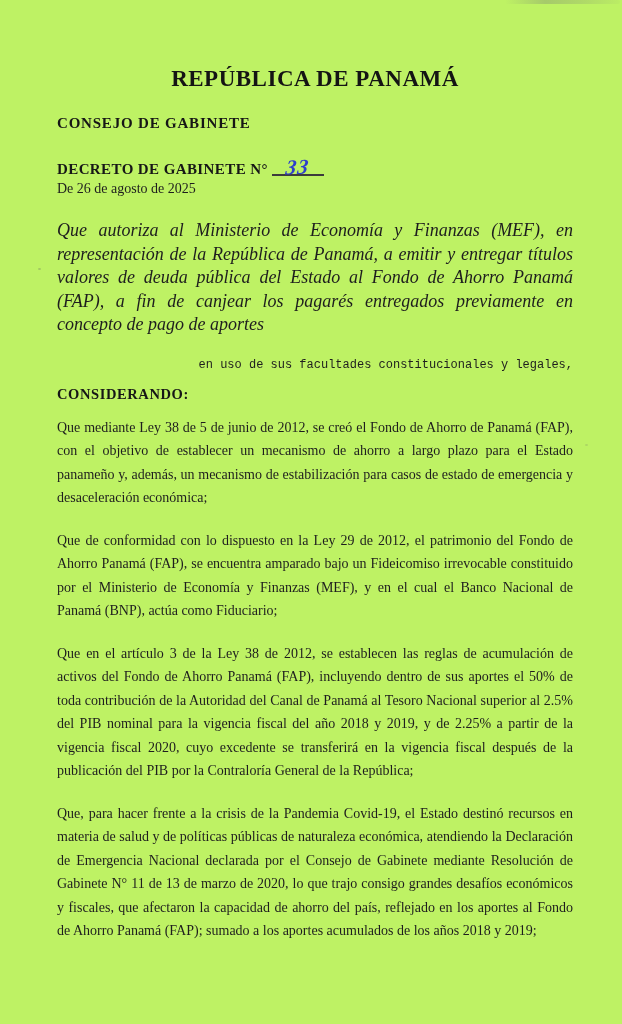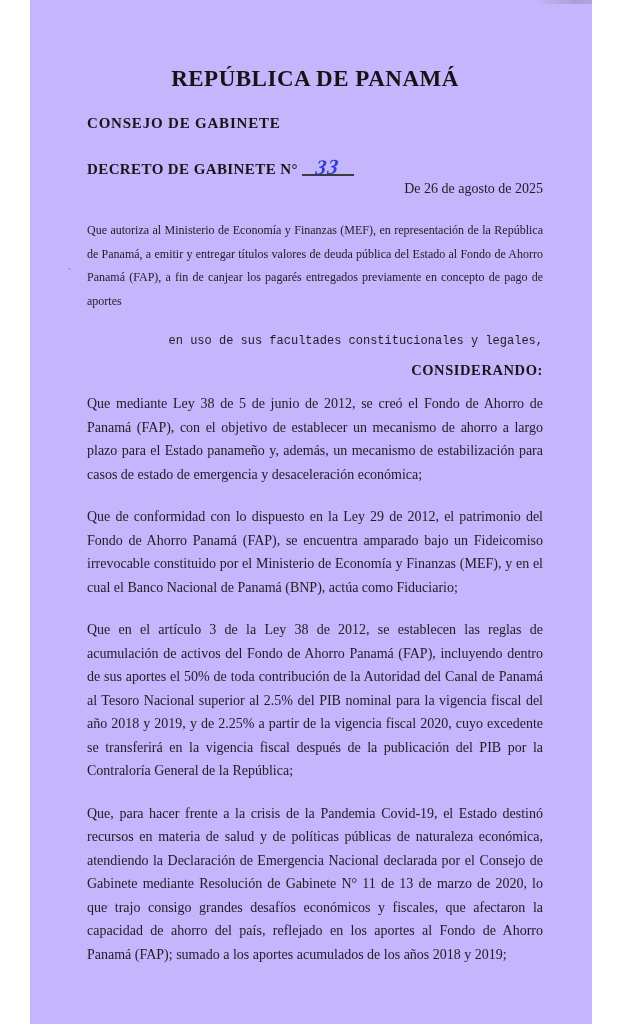--- a/index.html
+++ b/index.html
@@ -3,24 +3,24 @@
 <meta charset="utf-8">
 <title>Decreto de Gabinete</title>
 <style>
   html, body {
     margin: 0;
     padding: 0;
     background: #ffffff;
   }
   .page {
     position: relative;
-    width: 562px;
+    width: 622px;
     height: 1024px;
     margin: 0 auto;
-    background: #c4b5fd;
+    background: #bef264;
     overflow: hidden;
     font-family: "Liberation Serif", "DejaVu Serif", serif;
     color: #1e1e1e;
   }
   
   .scan-smudge {
     position: absolute;
     top: 0;
     left: 505px;
     width: 115px;
@@ -82,46 +82,47 @@
   .decree-number {
     font-style: italic;
     font-weight: bold;
     font-size: 21px;
     line-height: 19px;
     letter-spacing: 1px;
     transform: skewX(-10deg) rotate(-3deg);
     margin-bottom: -3px;
   }
   .date-line {
-    text-align: right;
+    text-align: left;
     font-size: 14px;
     margin: 3px 0 22px 0;
   }
   .summary-paragraph {
-    font-size: 12px;
+    font-size: 18px;
     line-height: 23.5px;
     text-align: justify;
     margin: 0 0 21px 0;
+    font-style: italic;
   }
   .center-heading {
     text-align: center;
     font-weight: bold;
     font-size: 14.5px;
     letter-spacing: 0.3px;
     margin: 0 0 7px 0;
     color: #161616;
   }
   .center-subline {
     text-align: right;
     font-size: 12px;
     margin: 0 0 14px 0;
     font-family: Liberation Mono, monospace;
   }
   .considering-heading {
-    text-align: right;
+    text-align: left;
     font-weight: bold;
     font-size: 14.5px;
     letter-spacing: 0.6px;
     margin: 0 0 13px 0;
     color: #161616;
   }
   .body-paragraph {
     font-size: 14px;
     line-height: 23.5px;
     text-align: justify;

